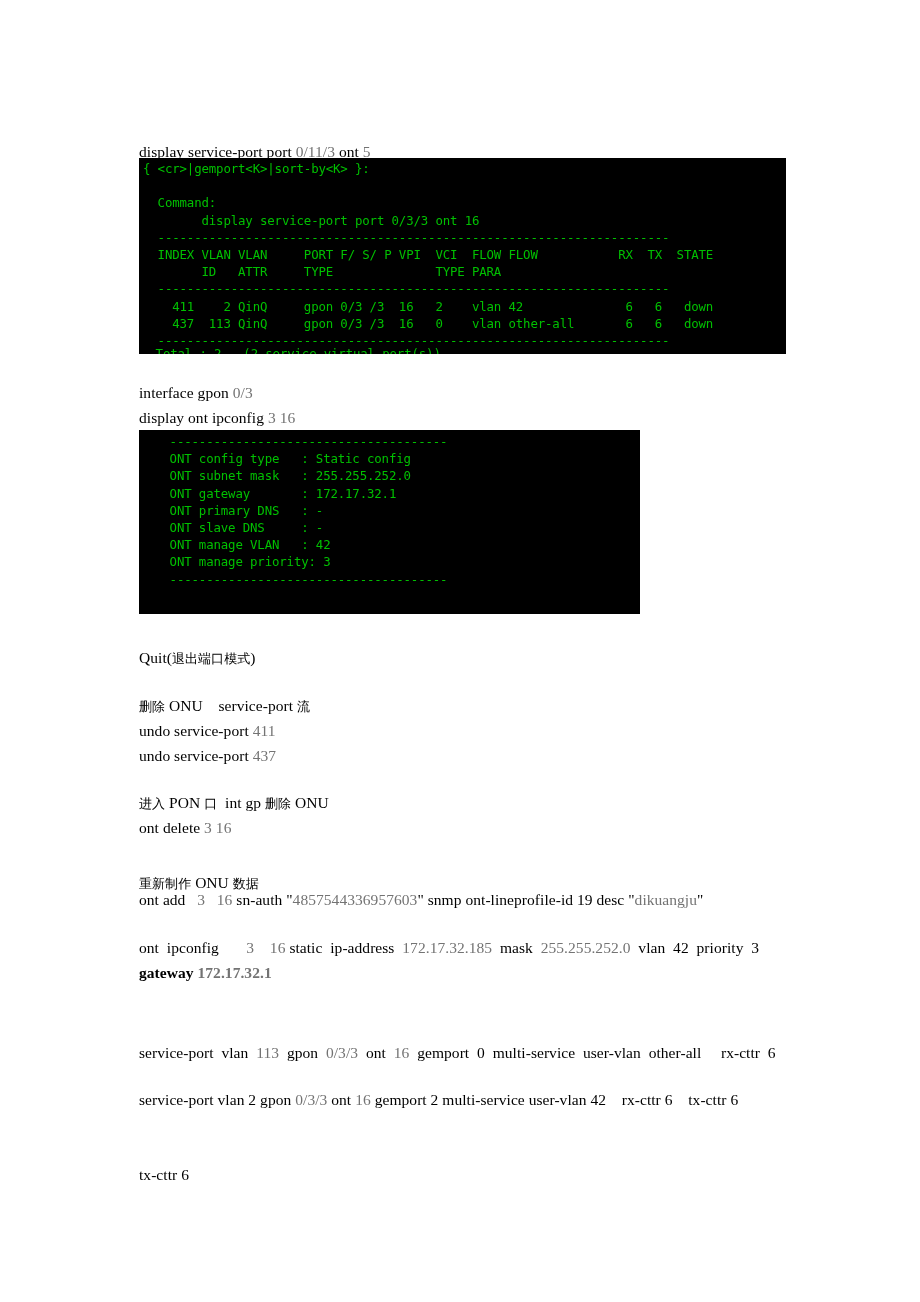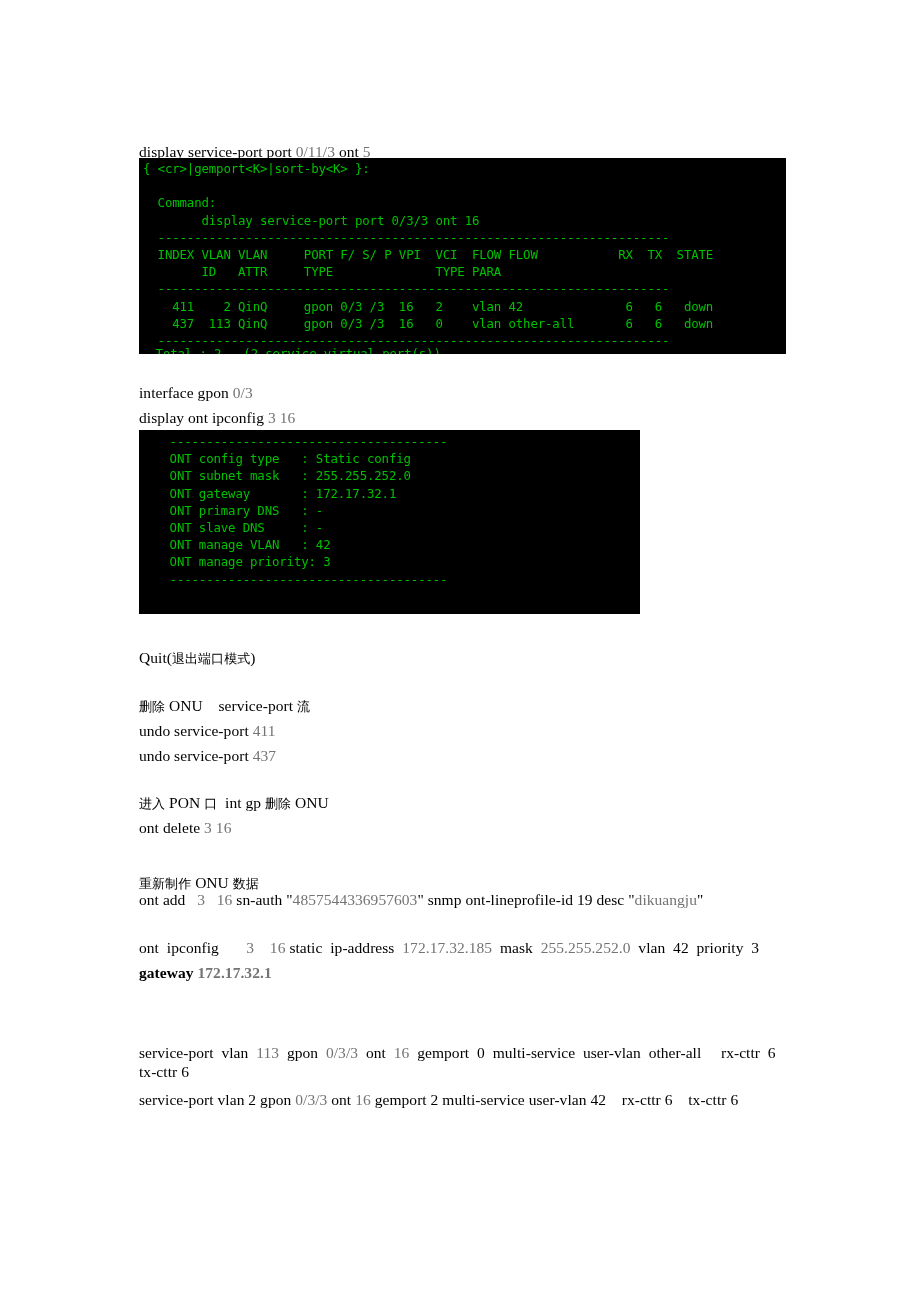--- a/index.html
+++ b/index.html
@@ -89,21 +89,21 @@
       <div class="doc-line" style="top: 718px;"><span>undo service-port </span><span class="red">411</span></div>
       <div class="doc-line" style="top: 743px;"><span>undo service-port </span><span class="red">437</span></div>
       <div class="doc-line" style="top: 790px;"><span class="cjk">进入</span><span> PON </span><span class="cjk">口</span><span>  int gp </span><span class="cjk">删除</span><span> ONU</span></div>
       <div class="doc-line" style="top: 815px;"><span>ont delete </span><span class="red">3 16</span></div>
       <div class="doc-line" style="top: 862px; margin-top: 8px;"><span class="cjk">重新制作</span><span> ONU </span><span class="cjk">数据</span></div>
       <div class="doc-line" style="top: 887px;"><span>ont add   </span><span class="red">3</span><span>   </span><span class="red">16</span><span> sn-auth "</span><span class="red">4857544336957603</span><span>" snmp ont-lineprofile-id 19 desc "</span><span class="red">dikuangju</span><span>"</span></div>
       <div class="doc-line" style="top: 935px;"><span>ont  ipconfig       </span><span class="red">3</span><span>    </span><span class="red">16</span><span> static  ip-address  </span><span class="red">172.17.32.185</span><span>  mask  </span><span class="red">255.255.252.0</span><span>  vlan  42  priority  3</span></div>
       <div class="doc-line" style="top: 960px; font-weight: bold;"><span>gateway </span><span class="red">172.17.32.1</span></div>
       <div class="doc-line" style="top: 1087px;"><span>service-port vlan 2 gpon </span><span class="red">0/3/3</span><span> ont </span><span class="red">16</span><span> gemport 2 multi-service user-vlan 42    rx-cttr 6    tx-cttr 6</span></div>
       <div class="doc-line" style="top: 1040px;"><span>service-port  vlan  </span><span class="red">113</span><span>  gpon  </span><span class="red">0/3/3</span><span>  ont  </span><span class="red">16</span><span>  gemport  0  multi-service  user-vlan  other-all     rx-cttr  6</span></div>
-      <div class="doc-line" style="top: 1059px;"><span>tx-cttr 6</span></div>
+      <div class="doc-line" style="top: 1162px;"><span>tx-cttr 6</span></div>
     </div>
 
   <div class="terminal" id="term1">
     <div id="term1-lines">
         <div class="tline">{ &lt;cr&gt;|gemport&lt;K&gt;|sort-by&lt;K&gt; }:</div>
         <div class="tline"></div>
         <div class="tline">  Command:</div>
         <div class="tline">        display service-port port 0/3/3 ont 16</div>
         <div class="tline">  ----------------------------------------------------------------------</div>
         <div class="tline">  INDEX VLAN VLAN     PORT F/ S/ P VPI  VCI  FLOW FLOW           RX  TX  STATE</div>

